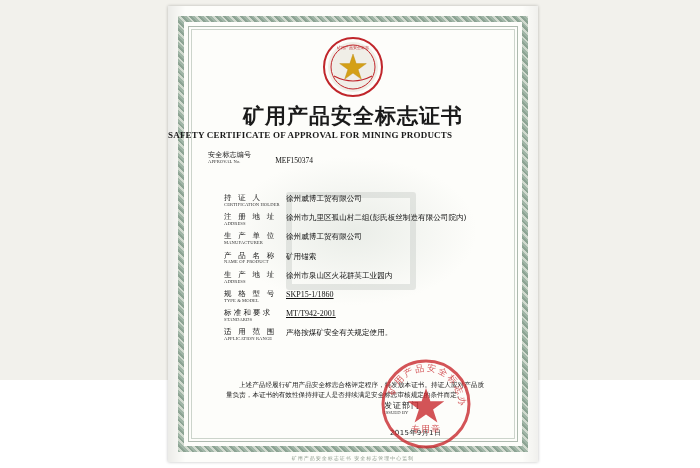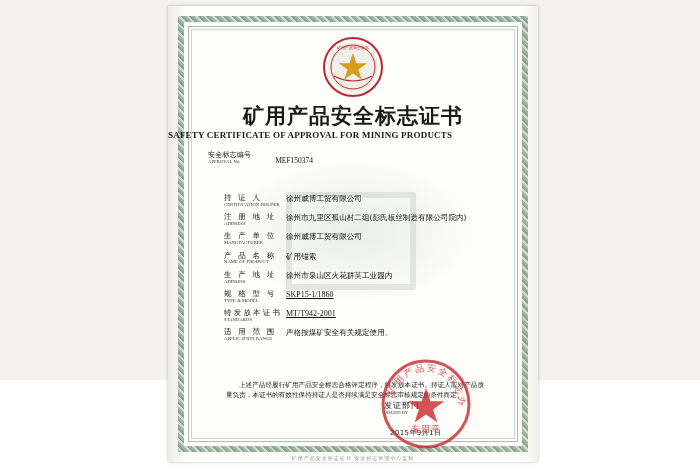--- a/index.html
+++ b/index.html
@@ -339,21 +339,21 @@
       <div class="field">
         <div class="field-label">
           <div class="lbl-cn">规 格 型 号</div>
           <div class="lbl-en">TYPE &amp; MODEL</div>
         </div>
         <div class="field-value latin">SKP15-1/1860</div>
       </div>
 
       <div class="field">
         <div class="field-label">
-          <div class="lbl-cn">特发放本证书</div>
+          <div class="lbl-cn">标准和要求</div>
           <div class="lbl-en">STANDARDS</div>
         </div>
         <div class="field-value latin">MT/T942-2001</div>
       </div>
 
       <div class="field">
         <div class="field-label">
           <div class="lbl-cn">适 用 范 围</div>
           <div class="lbl-en">APPLICATION RANGE</div>
         </div>

